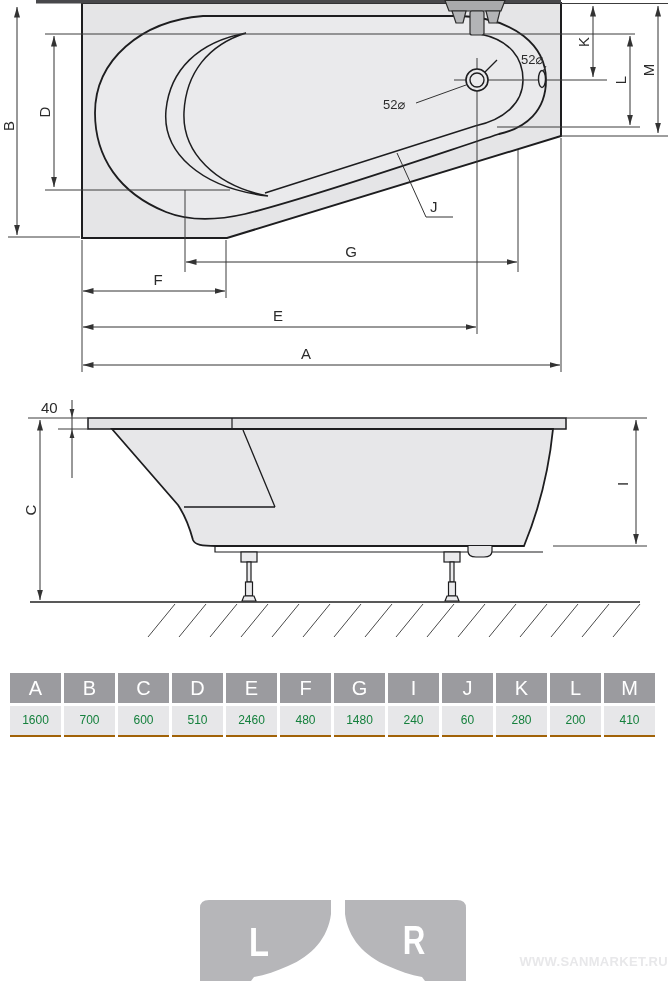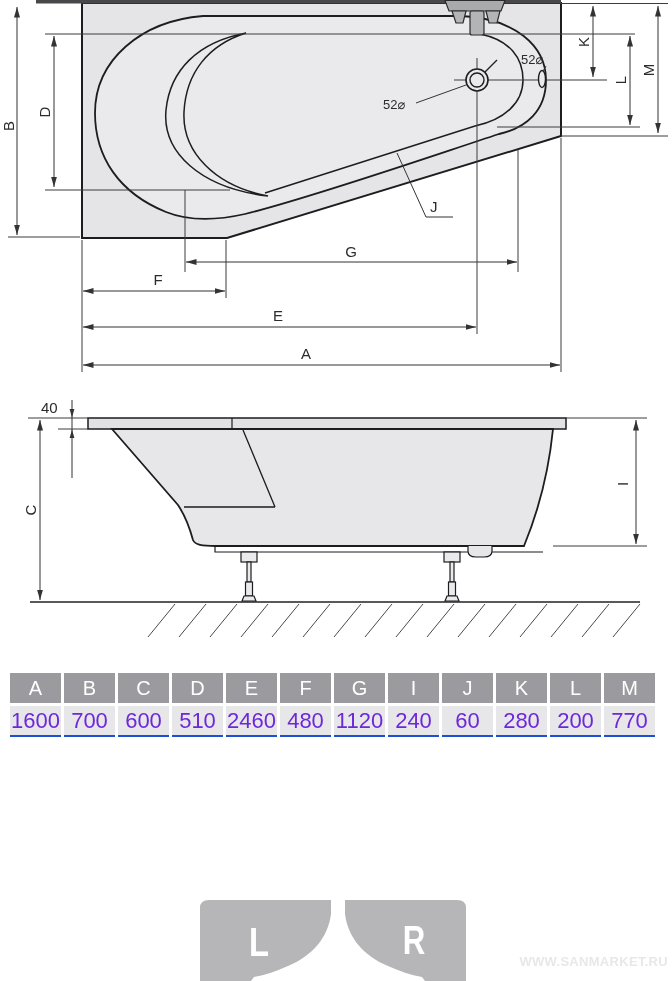--- a/index.html
+++ b/index.html
@@ -6,22 +6,22 @@
   .page{position:relative;width:672px;height:981px;background:#ffffff;overflow:hidden;
         font-family:"Liberation Sans",sans-serif;}
   svg{display:block;}
   .drawing{position:absolute;left:0;top:0;}
   .dim-text{font-family:"Liberation Sans",sans-serif;font-size:15px;fill:#2b2b2b;}
   .small-text{font-family:"Liberation Sans",sans-serif;font-size:13px;fill:#2b2b2b;}
   .dim-table{position:absolute;left:10px;top:673px;width:645px;display:flex;flex-direction:column;gap:3px;}
   .dim-table .row{display:flex;gap:3px;}
   .dim-table .cell{flex:1;text-align:center;}
   .dim-table .hdr{height:30px;line-height:30px;background:#9b9b9f;color:#ffffff;font-size:20px;}
-  .dim-table .val{height:29px;line-height:29px;background:#e7e7e9;color:#6d28d9;font-size:22px;
-                  border-bottom:2px solid #1d4ed8;}
+  .dim-table .val{height:29px;line-height:29px;background:#e7e7e9;color:#15803d;font-size:12px;
+                  border-bottom:2px solid #a16207;}
   .orient{position:absolute;left:0;top:900px;}
   .orient text{font-weight:bold;fill:#ffffff;font-size:40px;font-family:"Liberation Sans",sans-serif;}
   .watermark{position:absolute;right:4px;top:954px;font-size:13px;font-weight:bold;
              color:#e8e8ea;letter-spacing:0.3px;}
 </style>
 </head>
 <body>
 
 <div class="page">
 
@@ -178,26 +178,26 @@
       <span class="cell hdr">L</span>
       <span class="cell hdr">M</span>
     </div>
     <div class="row">
       <span class="cell val">1600</span>
       <span class="cell val">700</span>
       <span class="cell val">600</span>
       <span class="cell val">510</span>
       <span class="cell val">2460</span>
       <span class="cell val">480</span>
-      <span class="cell val">1120</span>
+      <span class="cell val">1480</span>
       <span class="cell val">240</span>
       <span class="cell val">60</span>
       <span class="cell val">280</span>
       <span class="cell val">200</span>
-      <span class="cell val">770</span>
+      <span class="cell val">410</span>
     </div>
   </div>
 
   <svg class="orient" width="672" height="81" viewBox="0 0 672 81">
     <g>
       <path d="M200,8 Q200,0 209,0 L331,0 L331,14 C328,38 312,56 288,66
                C277,71 265,75 254,77 L251,81 L200,81 Z" fill="#b6b6b9"></path>
       <text text-anchor="middle" transform="translate(259,56) scale(0.82,1)">L</text>
     </g>
     <g>

